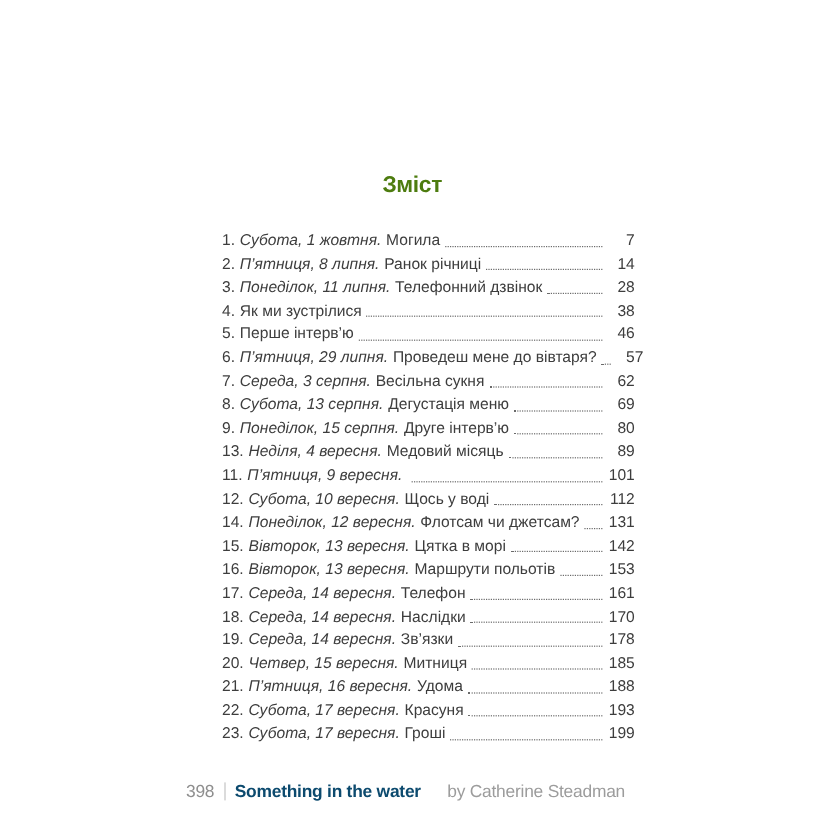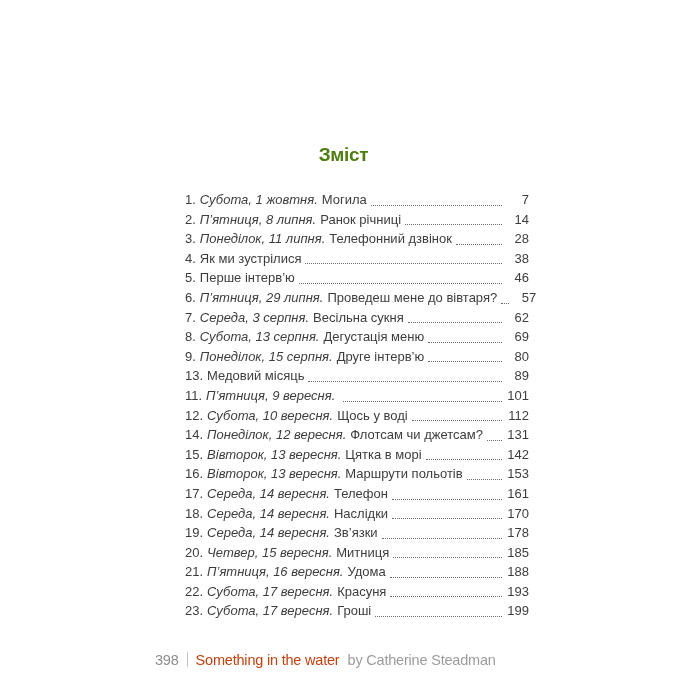--- a/index.html
+++ b/index.html
@@ -65,22 +65,22 @@
     letter-spacing: -0.2px;
     white-space: pre;
   }
   .footer-pagenum { color: #8e8e8e; }
   .footer-divider {
     width: 0;
     height: 15px;
     border-left: 1px solid #c3c3c3;
     margin: 0 8px;
   }
-  .footer-booktitle { color: #c2410c; font-weight: normal; }
-  .footer-author { color: #9c9c9c; margin-left: 8px; }
+  .footer-booktitle { color: #0c4a6e; font-weight: bold; }
+  .footer-author { color: #9c9c9c; margin-left: 22px; }
 </style>
 </head>
 <body>
 
 <div class="page">
 
   <div class="toc-title">Зміст</div>
 
   <div class="toc-list" id="toc-list">
   <div class="toc-row">
@@ -149,20 +149,21 @@
   <div class="toc-row">
     <span class="toc-num">9.</span>
     <span class="toc-date">Понеділок, 15 серпня.</span>
     <span class="toc-label">Друге інтерв’ю</span>
     <span class="toc-leader"></span>
     <span class="toc-page">80</span>
   </div>
 
   <div class="toc-row">
     <span class="toc-num">13.</span>
+    <span class="toc-date">Неділя, 4 вересня.</span>
     <span class="toc-label">Медовий місяць</span>
     <span class="toc-leader"></span>
     <span class="toc-page">89</span>
   </div>
 
   <div class="toc-row">
     <span class="toc-num">11.</span>
     <span class="toc-date">П’ятниця, 9 вересня.</span>
     <span class="toc-leader"></span>
     <span class="toc-page">101</span>

